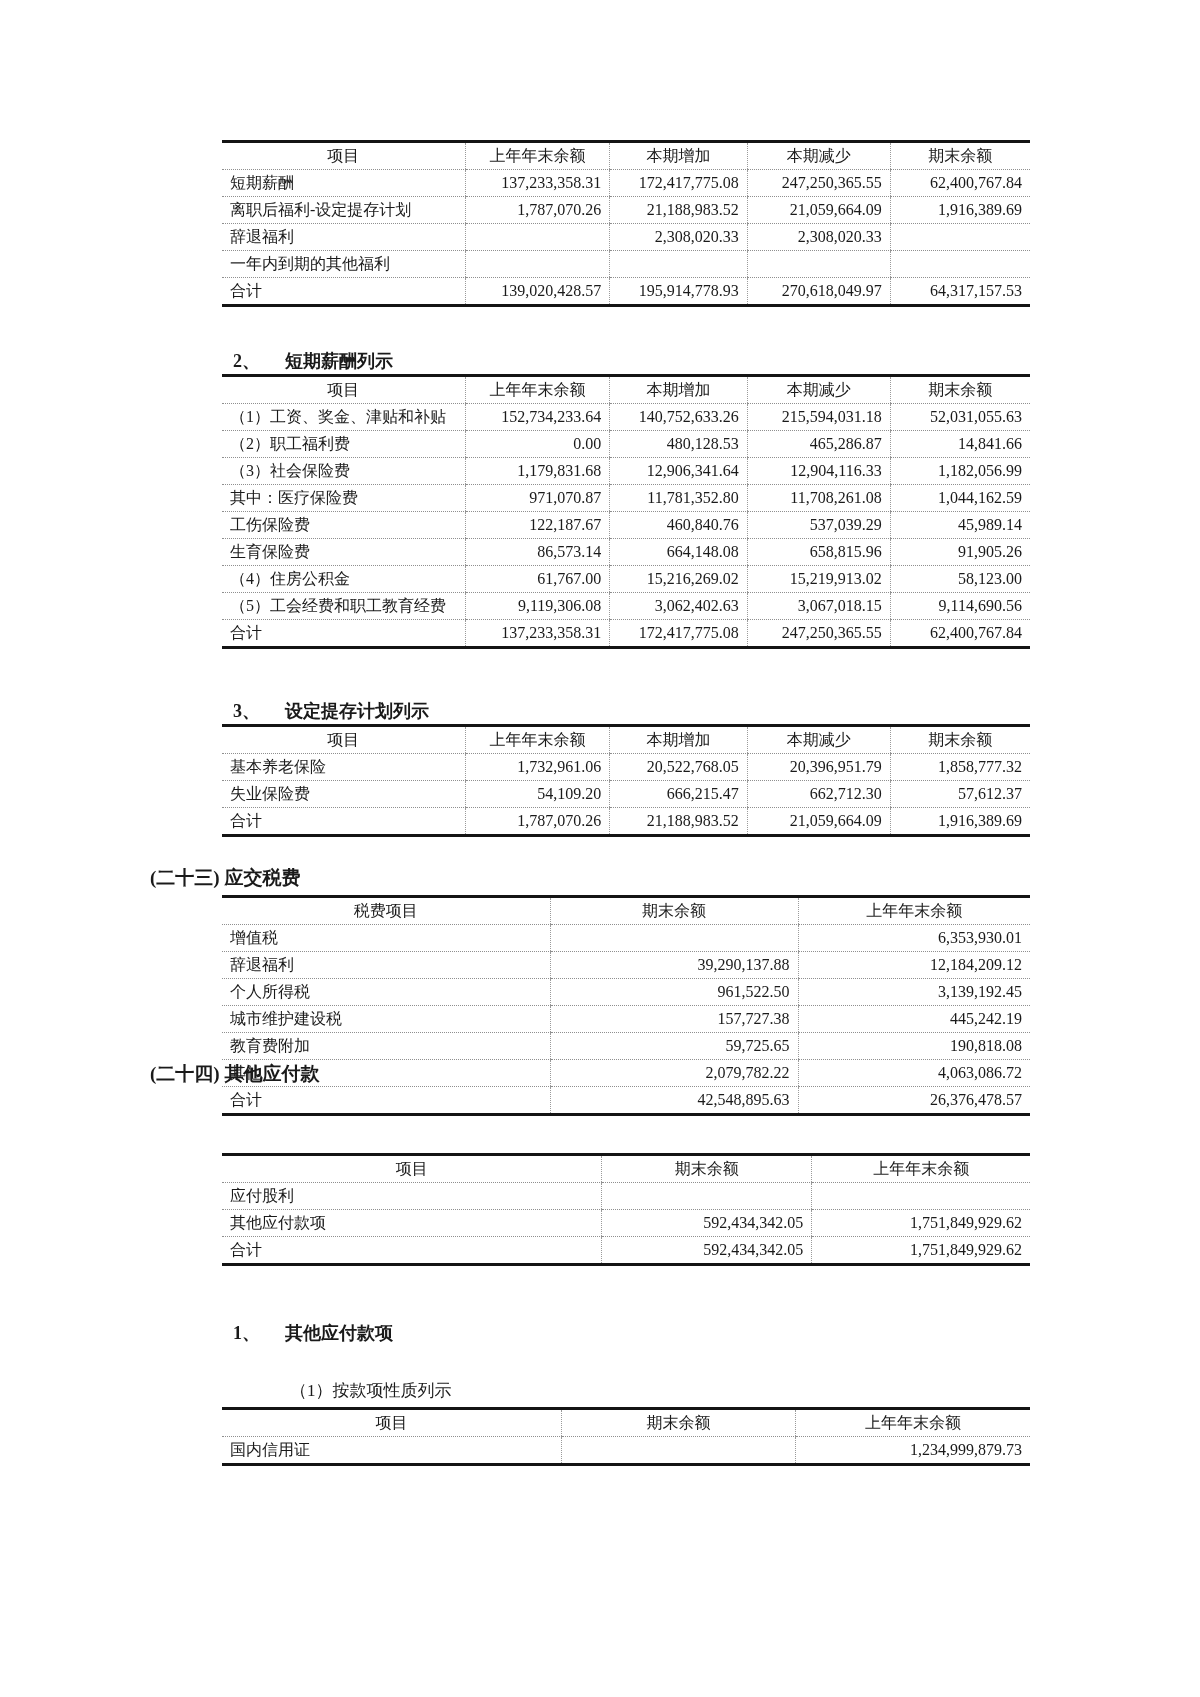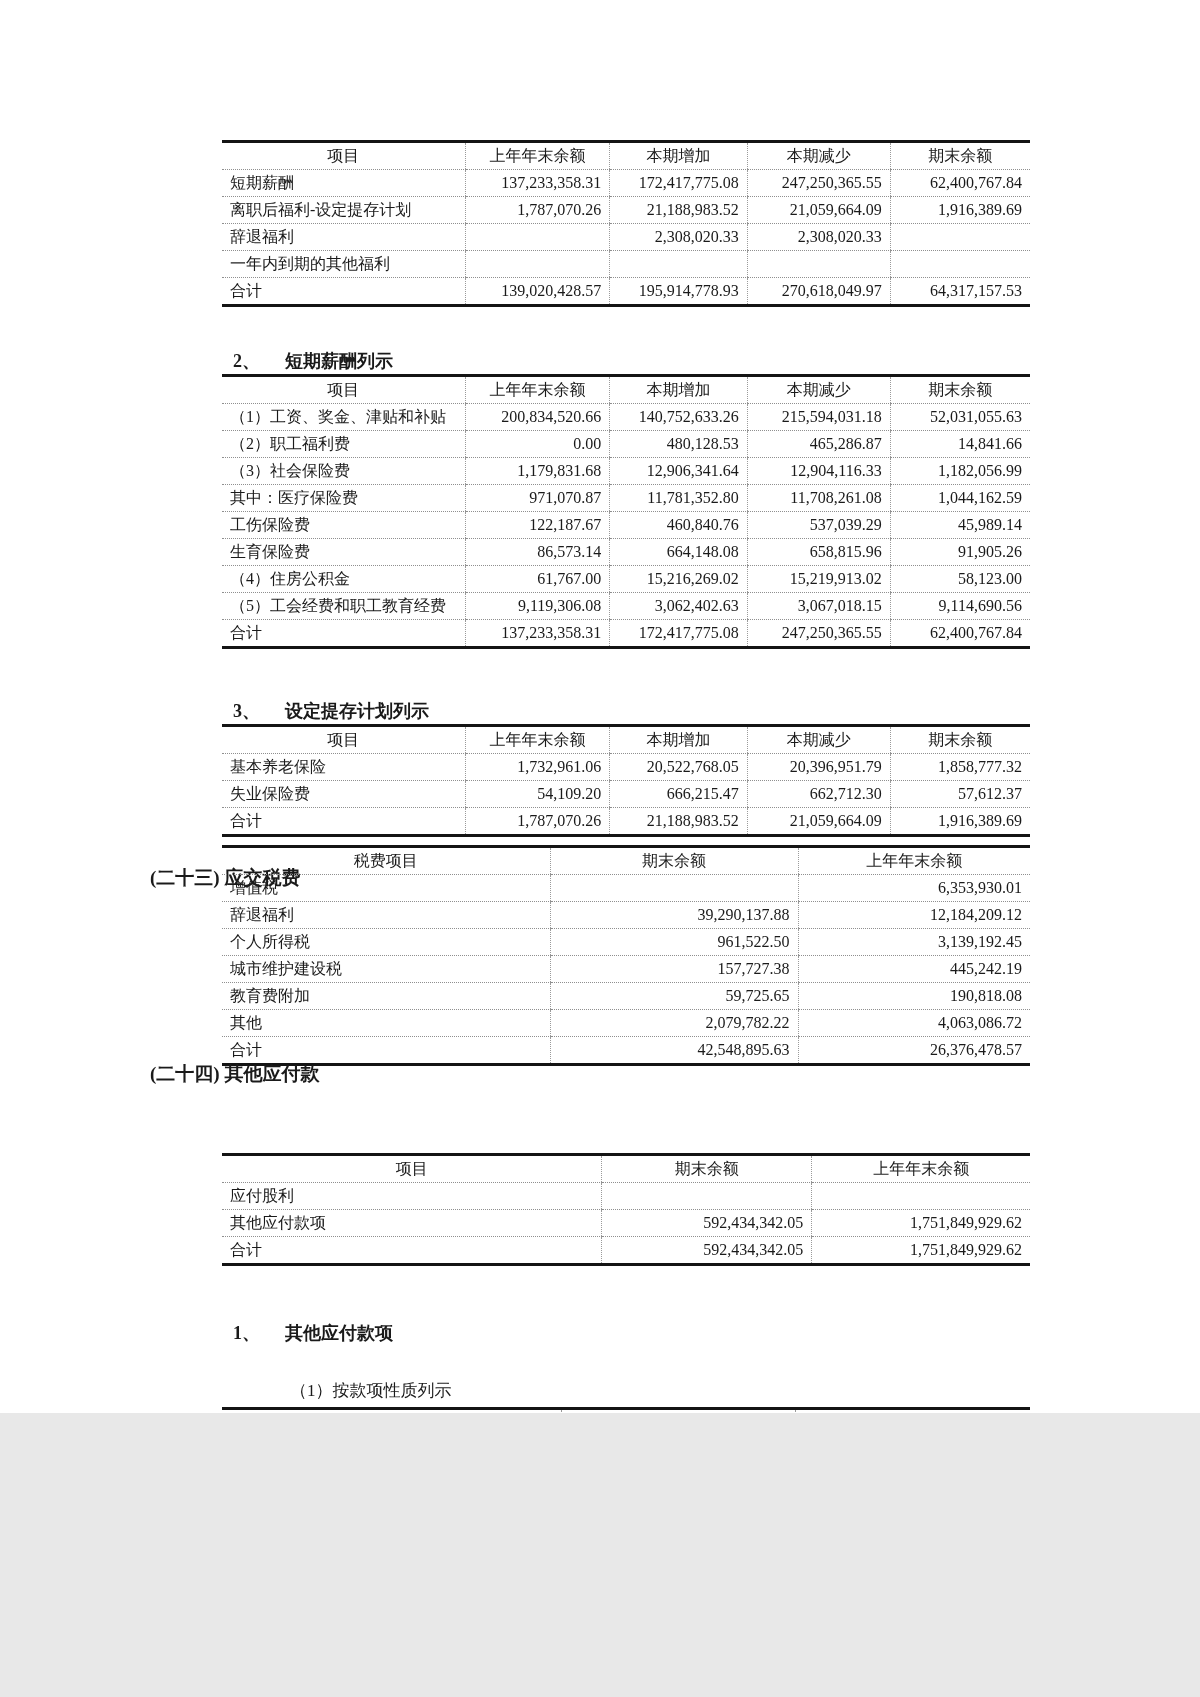--- a/index.html
+++ b/index.html
@@ -1,18 +1,18 @@
 <!DOCTYPE html>
 <html><head>
 <meta charset="utf-8">
 <style>
   html,body { margin:0; padding:0; background:#e8e8e8; }
   .page {
     position:relative;
-    width:1200px; height:1413px;
+    width:1200px; height:1697px;
     background:#ffffff;
     margin:0 auto;
     font-family:"Liberation Serif","DejaVu Serif",serif;
     color:#1a1a1a;
     overflow:hidden;
   }
   .abs { position:absolute; }
 
   
   .num-heading {
@@ -165,21 +165,21 @@
             <th>项目</th>
             <th>上年年末余额</th>
             <th>本期增加</th>
             <th>本期减少</th>
             <th>期末余额</th>
           </tr>
         </thead>
         <tbody>
           <tr>
             <td class="label">（1）工资、奖金、津贴和补贴</td>
-            <td class="num">200,834,520.66</td>
+            <td class="num">152,734,233.64</td>
             <td class="num">140,752,633.26</td>
             <td class="num">215,594,031.18</td>
             <td class="num">52,031,055.63</td>
           </tr>
           <tr>
             <td class="label">（2）职工福利费</td>
             <td class="num">0.00</td>
             <td class="num">480,128.53</td>
             <td class="num">465,286.87</td>
             <td class="num">14,841.66</td>
@@ -279,21 +279,21 @@
             <td class="num">1,787,070.26</td>
             <td class="num">21,188,983.52</td>
             <td class="num">21,059,664.09</td>
             <td class="num">1,916,389.69</td>
           </tr>
         </tbody>
       </table>
   </div>
 
   <div class="abs paren-heading" style="top:866px">(二十三) 应交税费</div>
-  <div class="abs tbl-wrap" style="top:845px">
+  <div class="abs tbl-wrap" style="top:895px">
     <table class="fin cols3-tax">
         <colgroup>
           <col>
           <col>
           <col>
         </colgroup>
         <thead>
           <tr>
             <th>税费项目</th>
             <th>期末余额</th>

